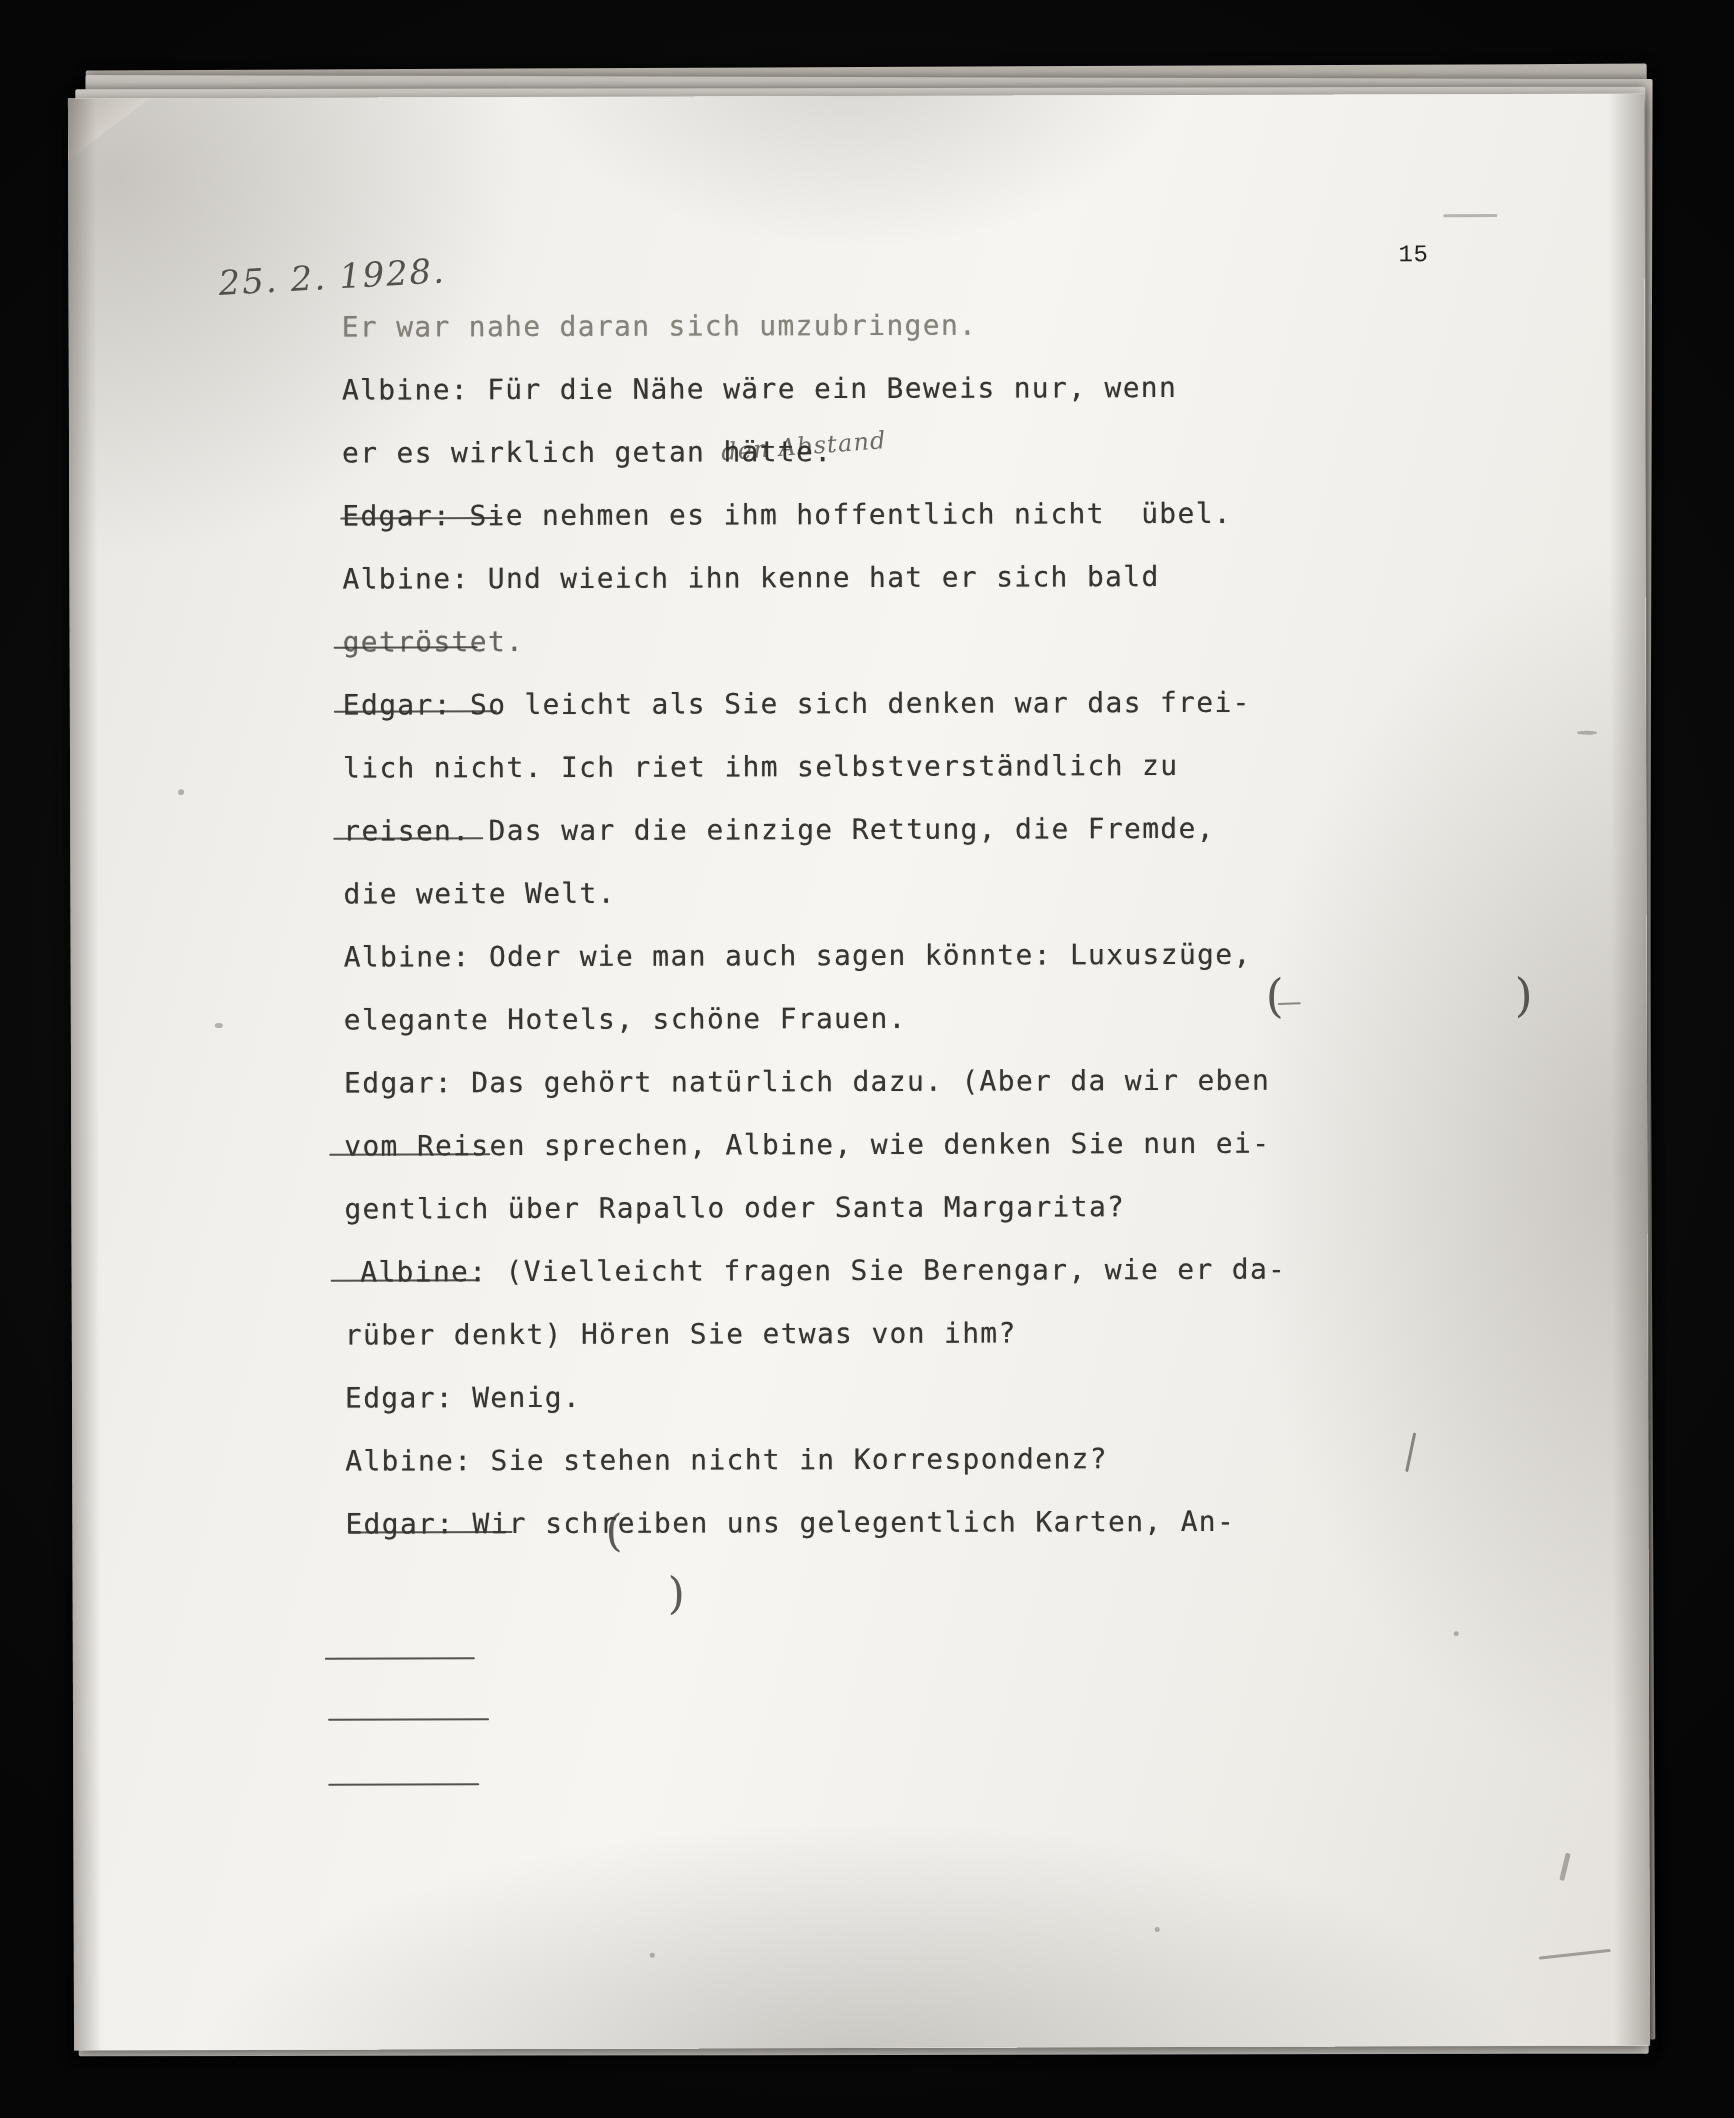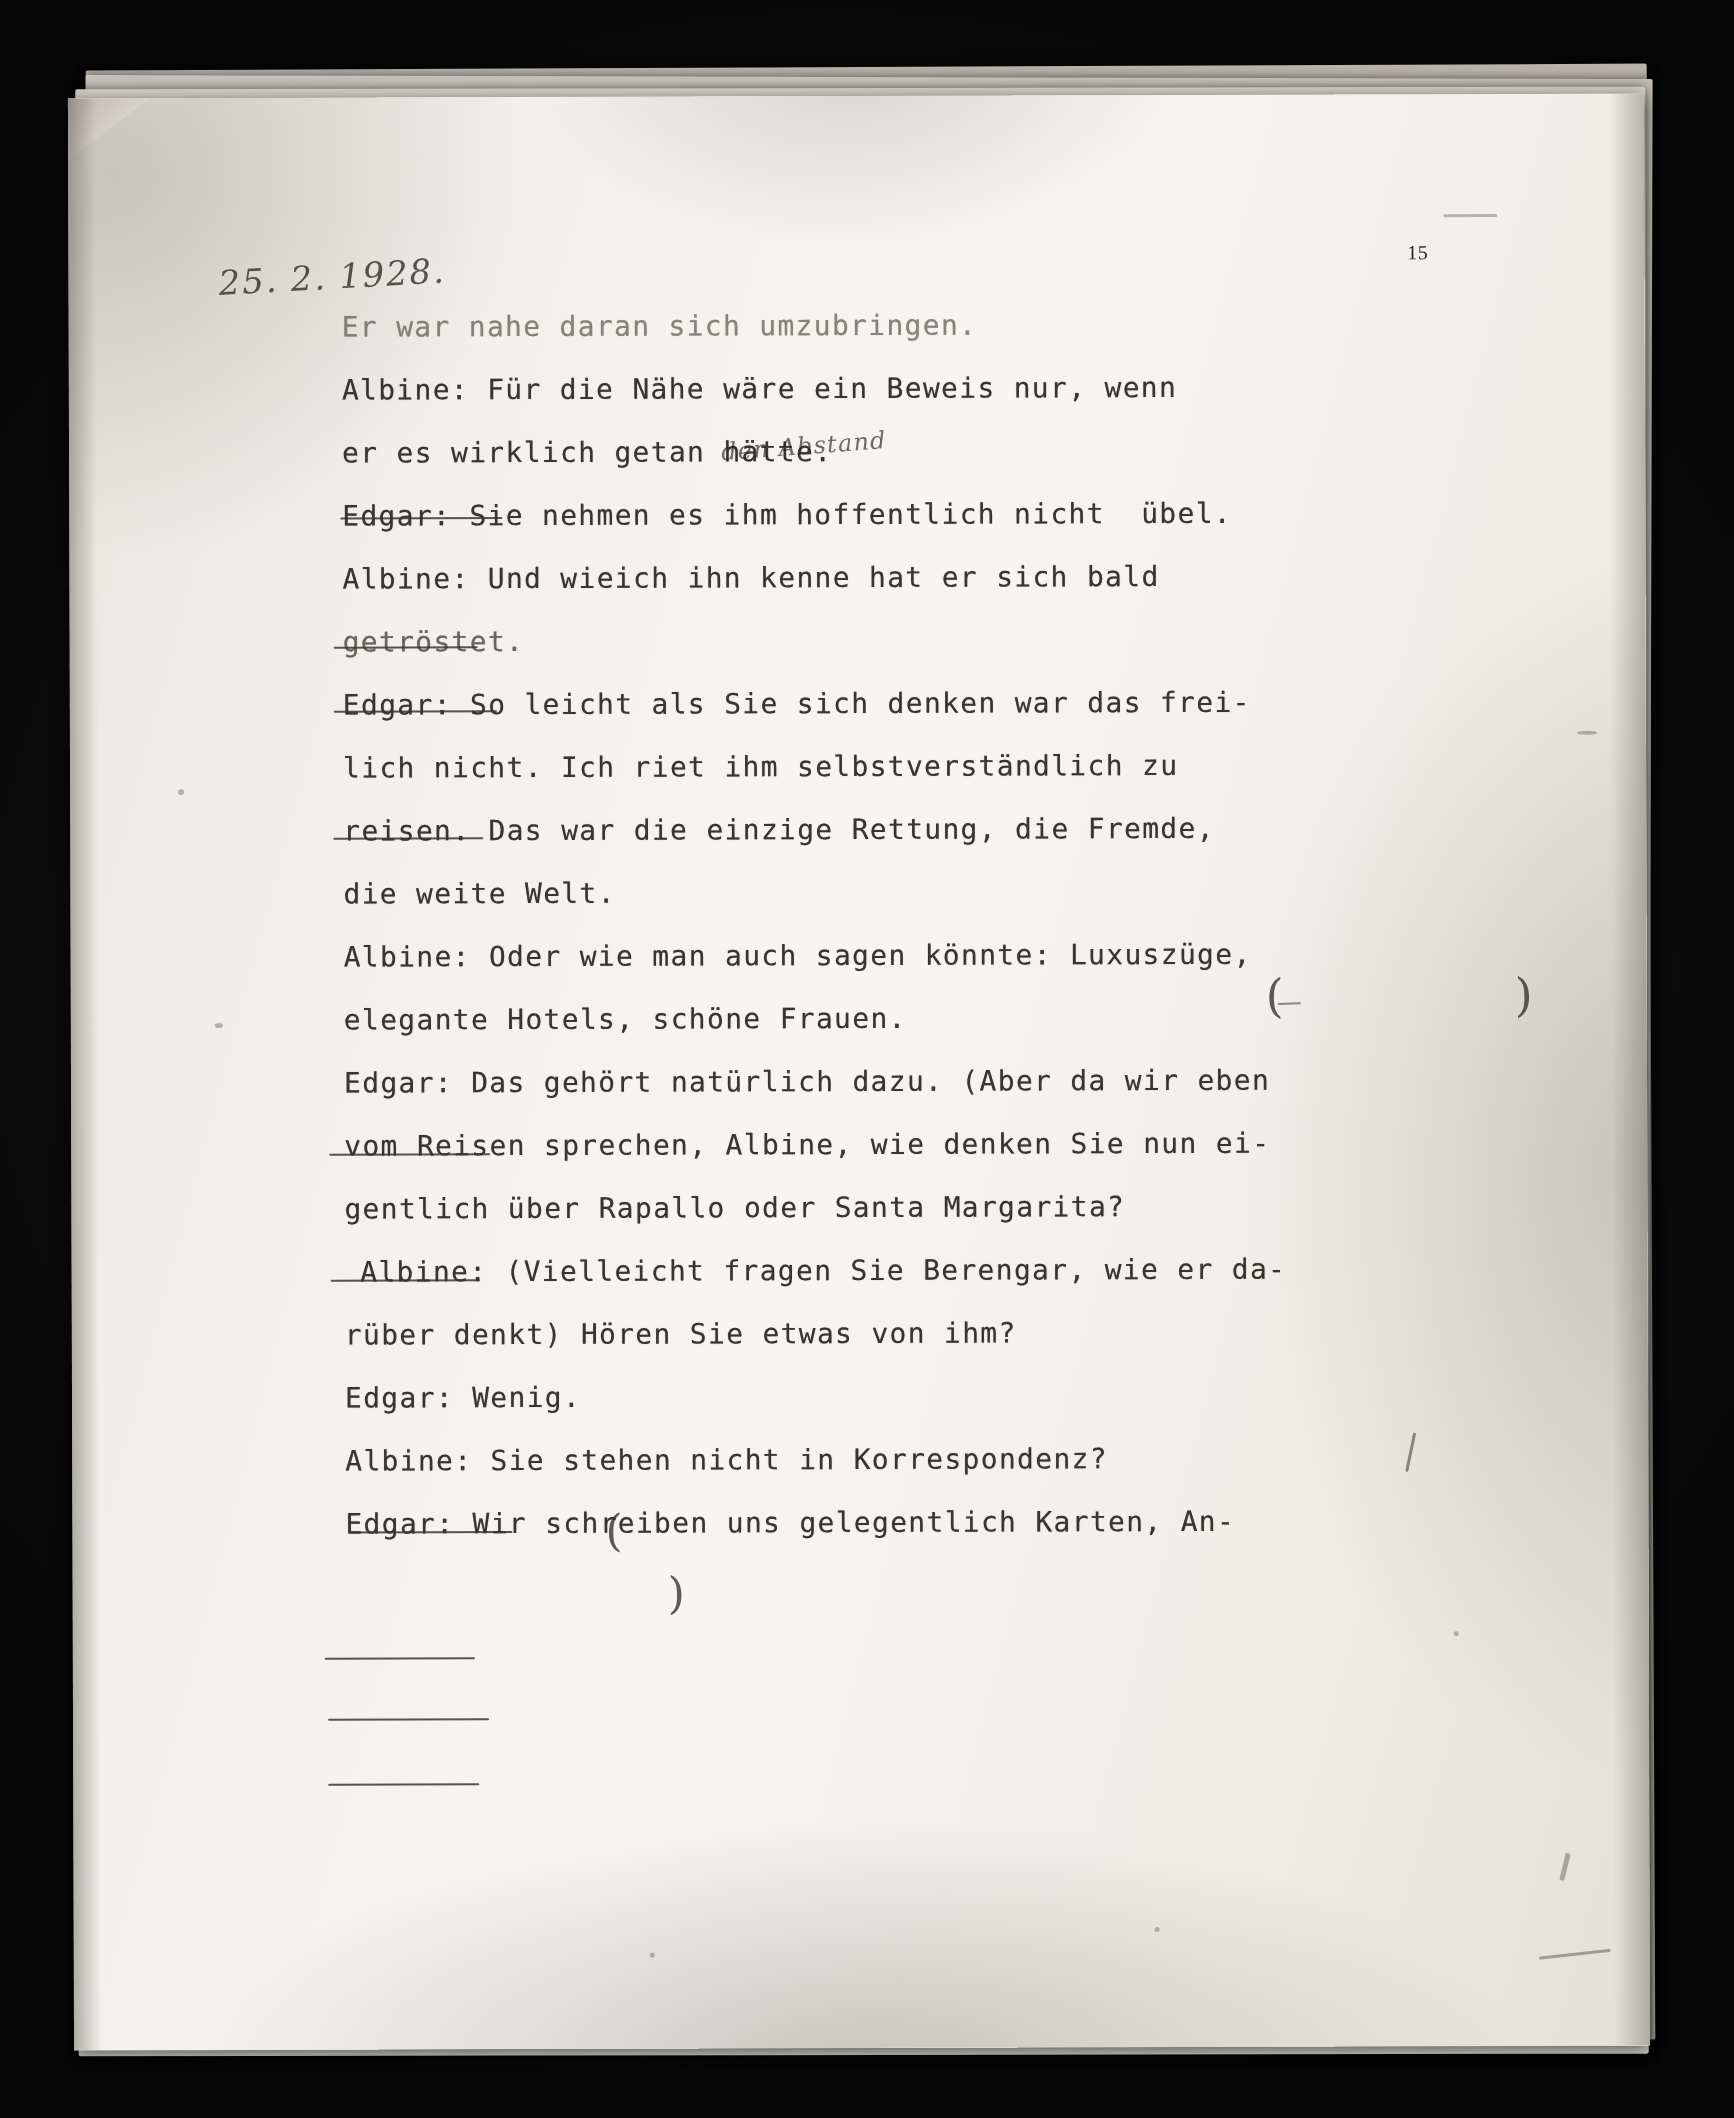--- a/index.html
+++ b/index.html
@@ -120,22 +120,22 @@
     background: #3a3630;
     opacity: 0.85;
     border-radius: 1.2px;
   }
 
   
   #page-number {
     position: absolute;
     right: 216px;
     top: 147px;
-    font-family: Liberation Serif, serif;
-    font-size: 20px;
+    font-family: Liberation Mono, monospace;
+    font-size: 24px;
     color: #26231e;
     letter-spacing: 0.6px;
   }
 
   
   #hand-date {
     position: absolute;
     left: 150px;
     top: 159px;
     font-family: "DejaVu Serif", serif;

